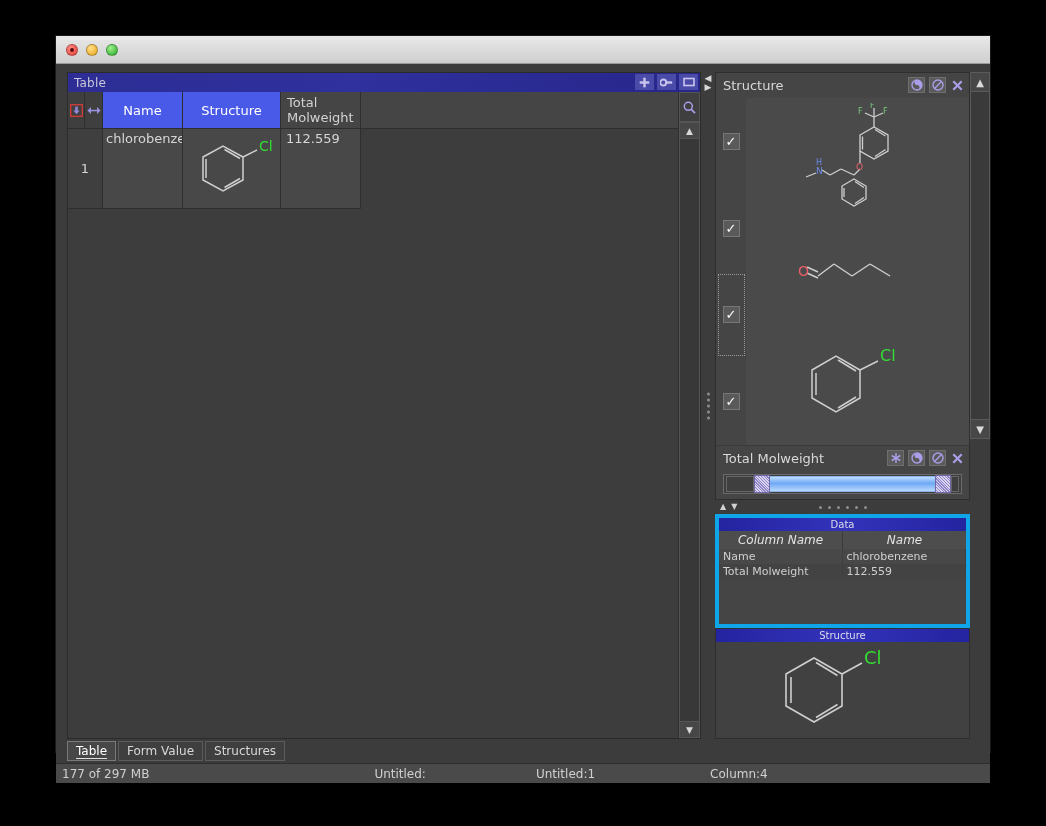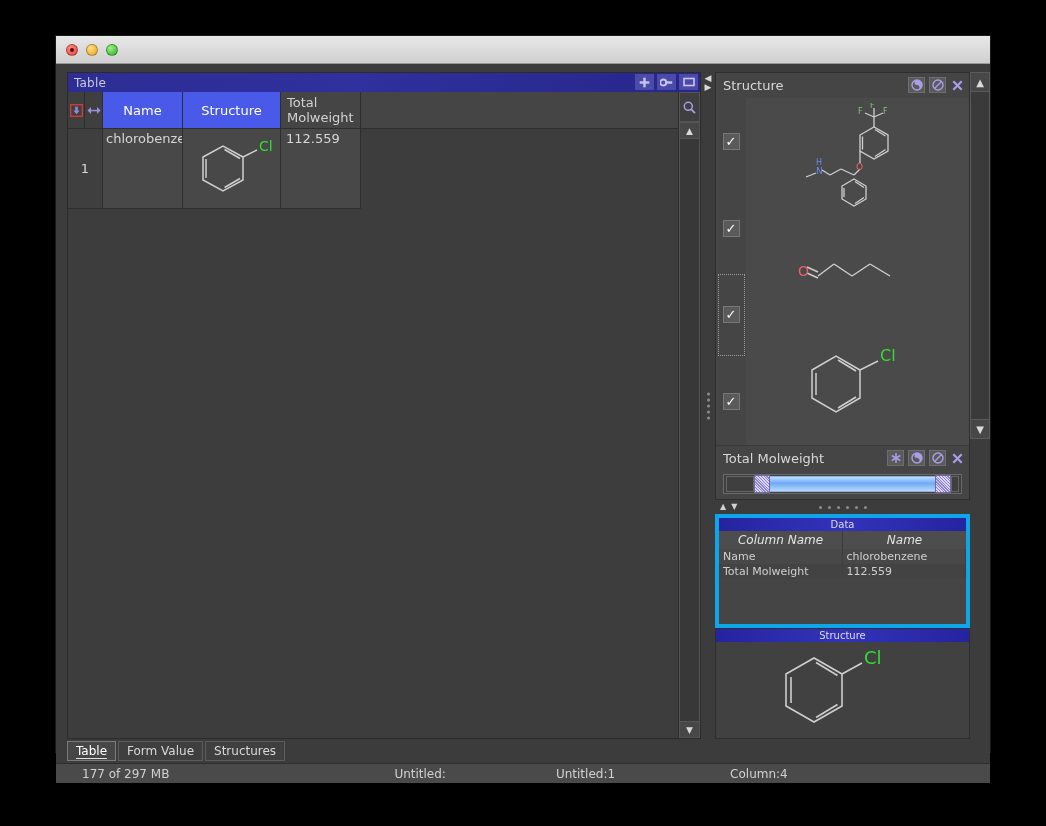--- a/index.html
+++ b/index.html
@@ -233,21 +233,21 @@
     height:20px; padding:0 8px; display:flex; align-items:center;
     font-size:12px; color:#d8d8d8; background:#3f3f3f;
     border:1px solid #5c5c5c;
   }
   .tab.active { color:#fff; border-color:#7a7a7a; background:#474747;}
   .tab.active span { border-bottom:1px solid #e0e0e0; }
   #statusbar {
     height:20px; flex:0 0 20px; background:#4a4a4a; border-top:1px solid #2e2e2e;
     display:flex; align-items:center; font-size:12px; color:#d0d0d0;
   }
-  #st-mem  { margin-left:26px; }
+  #st-mem  { margin-left:6px; }
   #st-sel  { margin-left:225px; }
   #st-vis  { margin-left:110px; }
   #st-tot  { margin-left:115px; }
 </style>
 </head>
 <body>
 
 <div id="app-window">
 
   <div id="titlebar">

